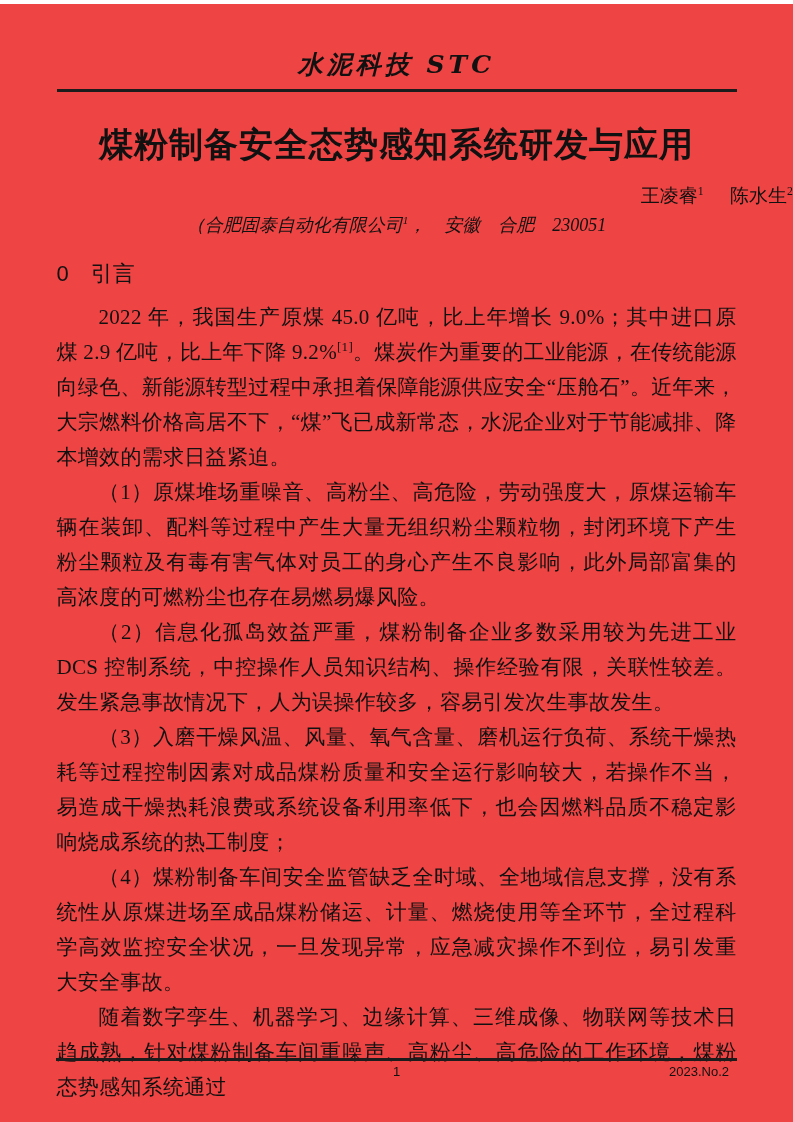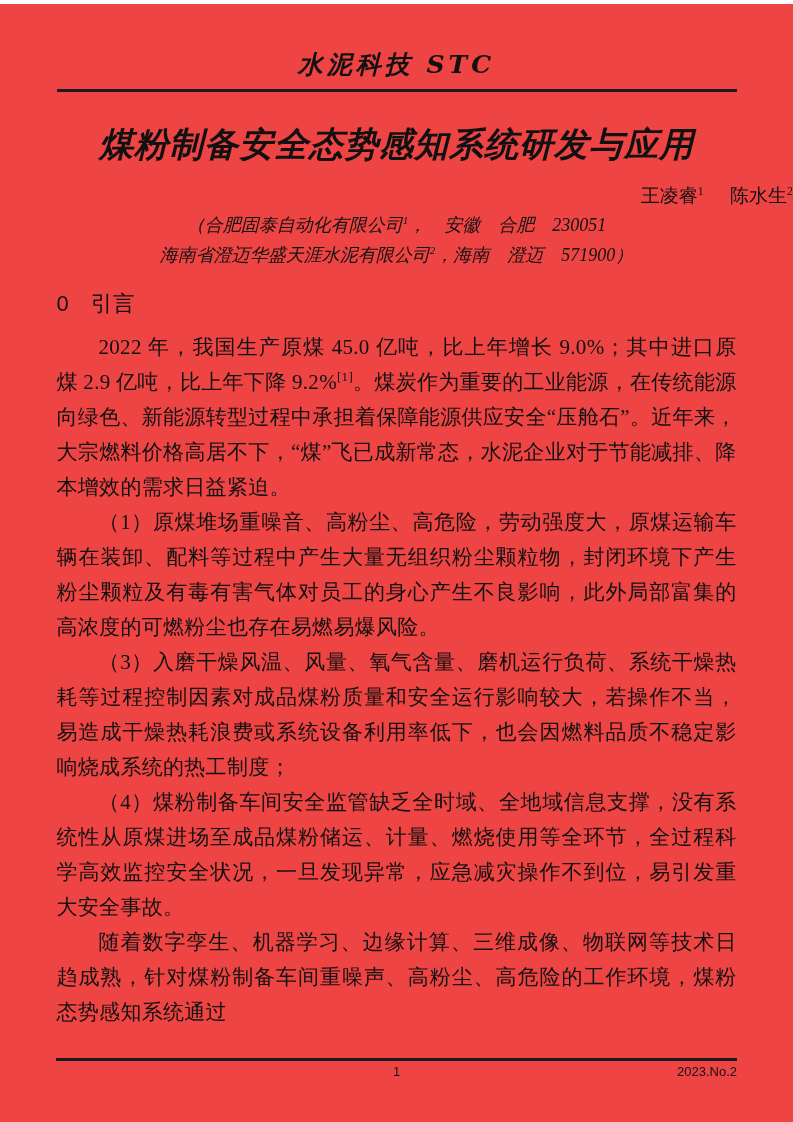--- a/index.html
+++ b/index.html
@@ -31,21 +31,20 @@
   }
   .article-title {
     margin: 30px auto 0;
     width: 680px;
     text-align: center;
     font-family: "Liberation Sans", "DejaVu Sans", sans-serif;
     font-size: 34px;
     font-weight: bold;
     letter-spacing: 1px;
     line-height: 44px;
-    font-style: italic;
   }
   .authors-line {
     margin-top: 16px;
     text-align: right;
     font-size: 19px;
     line-height: 28px;
   }
   .author-gap { display: inline-block; width: 1.4em; }
   .affiliation-line {
     text-align: center;
@@ -92,21 +91,21 @@
     height: 18px;
   }
   .page-number {
     position: absolute;
     left: 0;
     right: 0;
     text-align: center;
   }
   .issue-label {
     position: absolute;
-    right: 0;
+    right: 8px;
     top: 0;
   }
 </style>
 </head>
 <body>
 
 <div class="page">
 
   <div class="page-header">
     <span class="journal-title">水泥科技 STC</span>
@@ -114,35 +113,33 @@
 
   <h1 class="article-title">煤粉制备安全态势感知系统研发与应用</h1>
 
   <div class="authors-line">
     <span>王凌睿</span><sup>1</sup><span class="author-gap"></span><span>陈水生</span><sup>2</sup>
   </div>
 
   <div class="affiliation-line">
     <span>（合肥固泰自动化有限公司</span><sup>1</sup><span>，　安徽　合肥　230051</span>
   </div>
-  <div class="affiliation-line">
-    <span>海南省澄迈华盛天涯水泥有限公司</span><sup>2</sup><span>，海南　澄迈　571900）</span>
-  </div>
 
   <div class="content">
 
     <h2 class="section-heading">
       <span class="section-number">0</span><span>引言</span>
     </h2>
 
     <p class="body-para"><span>2022 年，我国生产原煤 45.0 亿吨，比上年增长 9.0%；其中进口原煤 2.9 亿吨，比上年下降 9.2%</span><sup>[1]</sup><span>。煤炭作为重要的工业能源，在传统能源向绿色、新能源转型过程中承担着保障能源供应安全“压舱石”。近年来，大宗燃料价格高居不下，“煤”飞已成新常态，水泥企业对于节能减排、降本增效的需求日益紧迫。</span></p>
 
 
     <p class="body-para"><span>（1）原煤堆场重噪音、高粉尘、高危险，劳动强度大，原煤运输车辆在装卸、配料等过程中产生大量无组织粉尘颗粒物，封闭环境下产生粉尘颗粒及有毒有害气体对员工的身心产生不良影响，此外局部富集的高浓度的可燃粉尘也存在易燃易爆风险。</span></p>
 
+    <p class="body-para"><span>（2）信息化孤岛效益严重，煤粉制备企业多数采用较为先进工业 DCS 控制系统，中控操作人员知识结构、操作经验有限，关联性较差。发生紧急事故情况下，人为误操作较多，容易引发次生事故发生。</span></p>
 
     <p class="body-para"><span>（3）入磨干燥风温、风量、氧气含量、磨机运行负荷、系统干燥热耗等过程控制因素对成品煤粉质量和安全运行影响较大，若操作不当，易造成干燥热耗浪费或系统设备利用率低下，也会因燃料品质不稳定影响烧成系统的热工制度；</span></p>
 
     <p class="body-para"><span>（4）煤粉制备车间安全监管缺乏全时域、全地域信息支撑，没有系统性从原煤进场至成品煤粉储运、计量、燃烧使用等全环节，全过程科学高效监控安全状况，一旦发现异常，应急减灾操作不到位，易引发重大安全事故。</span></p>
 
     <p class="body-para"><span>随着数字孪生、机器学习、边缘计算、三维成像、物联网等技术日趋成熟，针对煤粉制备车间重噪声、高粉尘、高危险的工作环境，煤粉态势感知系统通过</span></p>
 
   </div>
 
   <div class="page-footer">

